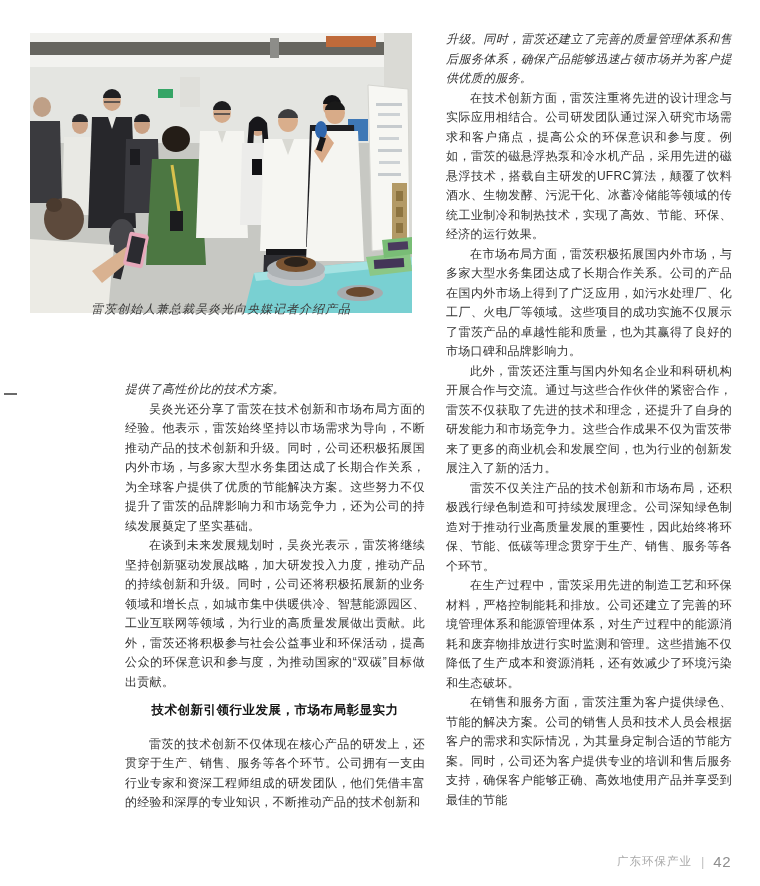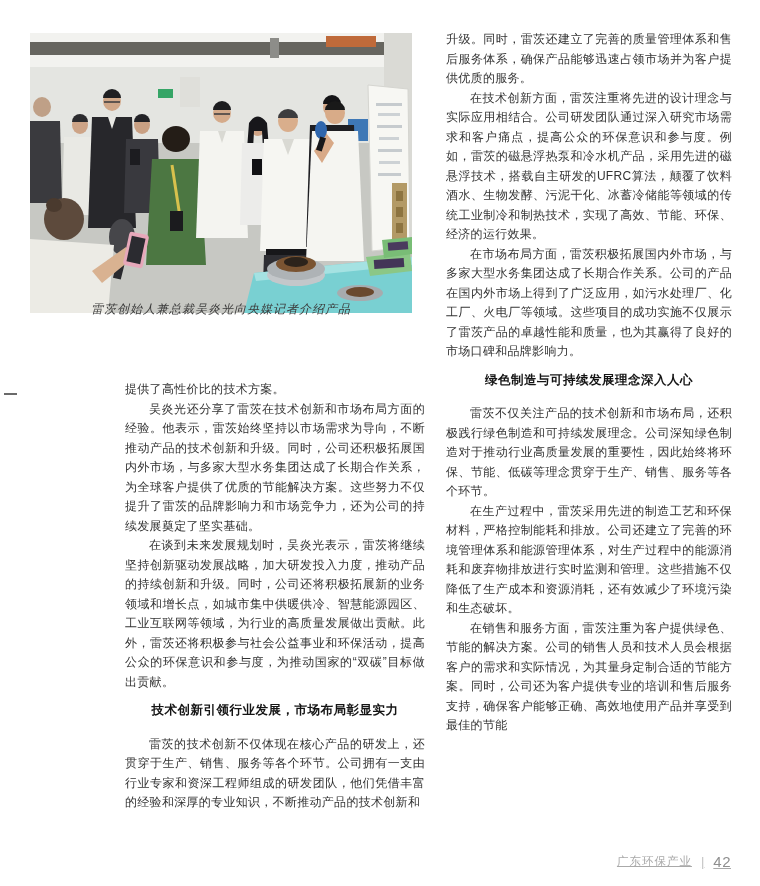--- a/index.html
+++ b/index.html
@@ -29,37 +29,36 @@
   }
   .col{
     position:absolute;
     font-size:12px;
     line-height:19.5px;
     color:#333333;
     text-align:justify;
     letter-spacing:0.3px;
   }
   .col p{margin:0;text-indent:2em;}
-  .col p.cont{text-indent:0;}
+  .col p.cont{text-indent:0;font-style:italic;}
   .col-left{left:125px;top:380px;width:300px;}
   .col-right{left:446px;top:30px;width:286px;}
   .col-heading{
     margin:9px 0 14px 0;
     font-size:12.5px;
     font-weight:bold;
     color:#141414;
     text-align:center;
     letter-spacing:0.5px;
     line-height:19.5px;
   }
   .footer{
     position:absolute;right:29px;bottom:16px;
     display:flex;align-items:center;
     color:#a9a9a9;
-    text-decoration:underline;
   }
   .footer .journal{font-size:11.5px;letter-spacing:1px;color:#a9a9a9;}
   .footer .sep{margin:0 9px;color:#c2c2c2;font-size:13px;}
   .footer .pageno{font-size:15px;color:#8f8f8f;letter-spacing:0.5px;}
 </style>
 </head>
 <body>
 
 <div class="page">
 
@@ -192,21 +191,21 @@
     <p>吴炎光还分享了雷茨在技术创新和市场布局方面的经验。他表示，雷茨始终坚持以市场需求为导向，不断推动产品的技术创新和升级。同时，公司还积极拓展国内外市场，与多家大型水务集团达成了长期合作关系，为全球客户提供了优质的节能解决方案。这些努力不仅提升了雷茨的品牌影响力和市场竞争力，还为公司的持续发展奠定了坚实基础。</p>
     <p>在谈到未来发展规划时，吴炎光表示，雷茨将继续坚持创新驱动发展战略，加大研发投入力度，推动产品的持续创新和升级。同时，公司还将积极拓展新的业务领域和增长点，如城市集中供暖供冷、智慧能源园区、工业互联网等领域，为行业的高质量发展做出贡献。此外，雷茨还将积极参与社会公益事业和环保活动，提高公众的环保意识和参与度，为推动国家的“双碳”目标做出贡献。</p>
     <h2 class="col-heading">技术创新引领行业发展，市场布局彰显实力</h2>
     <p>雷茨的技术创新不仅体现在核心产品的研发上，还贯穿于生产、销售、服务等各个环节。公司拥有一支由行业专家和资深工程师组成的研发团队，他们凭借丰富的经验和深厚的专业知识，不断推动产品的技术创新和</p>
   </div>
 
   <div class="col col-right">
     <p class="cont">升级。同时，雷茨还建立了完善的质量管理体系和售后服务体系，确保产品能够迅速占领市场并为客户提供优质的服务。</p>
     <p>在技术创新方面，雷茨注重将先进的设计理念与实际应用相结合。公司研发团队通过深入研究市场需求和客户痛点，提高公众的环保意识和参与度。例如，雷茨的磁悬浮热泵和冷水机产品，采用先进的磁悬浮技术，搭载自主研发的UFRC算法，颠覆了饮料酒水、生物发酵、污泥干化、冰蓄冷储能等领域的传统工业制冷和制热技术，实现了高效、节能、环保、经济的运行效果。</p>
     <p>在市场布局方面，雷茨积极拓展国内外市场，与多家大型水务集团达成了长期合作关系。公司的产品在国内外市场上得到了广泛应用，如污水处理厂、化工厂、火电厂等领域。这些项目的成功实施不仅展示了雷茨产品的卓越性能和质量，也为其赢得了良好的市场口碑和品牌影响力。</p>
-    <h2 class="col-heading">绿色制造与可持续发展理念深入人心</h2>
+    <p>此外，雷茨还注重与国内外知名企业和科研机构开展合作与交流。通过与这些合作伙伴的紧密合作，雷茨不仅获取了先进的技术和理念，还提升了自身的研发能力和市场竞争力。这些合作成果不仅为雷茨带来了更多的商业机会和发展空间，也为行业的创新发展注入了新的活力。</p>
     <p>雷茨不仅关注产品的技术创新和市场布局，还积极践行绿色制造和可持续发展理念。公司深知绿色制造对于推动行业高质量发展的重要性，因此始终将环保、节能、低碳等理念贯穿于生产、销售、服务等各个环节。</p>
     <p>在生产过程中，雷茨采用先进的制造工艺和环保材料，严格控制能耗和排放。公司还建立了完善的环境管理体系和能源管理体系，对生产过程中的能源消耗和废弃物排放进行实时监测和管理。这些措施不仅降低了生产成本和资源消耗，还有效减少了环境污染和生态破坏。</p>
     <p>在销售和服务方面，雷茨注重为客户提供绿色、节能的解决方案。公司的销售人员和技术人员会根据客户的需求和实际情况，为其量身定制合适的节能方案。同时，公司还为客户提供专业的培训和售后服务支持，确保客户能够正确、高效地使用产品并享受到最佳的节能</p>
   </div>
 
   <div class="footer">
     <span class="journal">广东环保产业</span>
     <span class="sep">|</span>
     <span class="pageno">42</span>
   </div>

